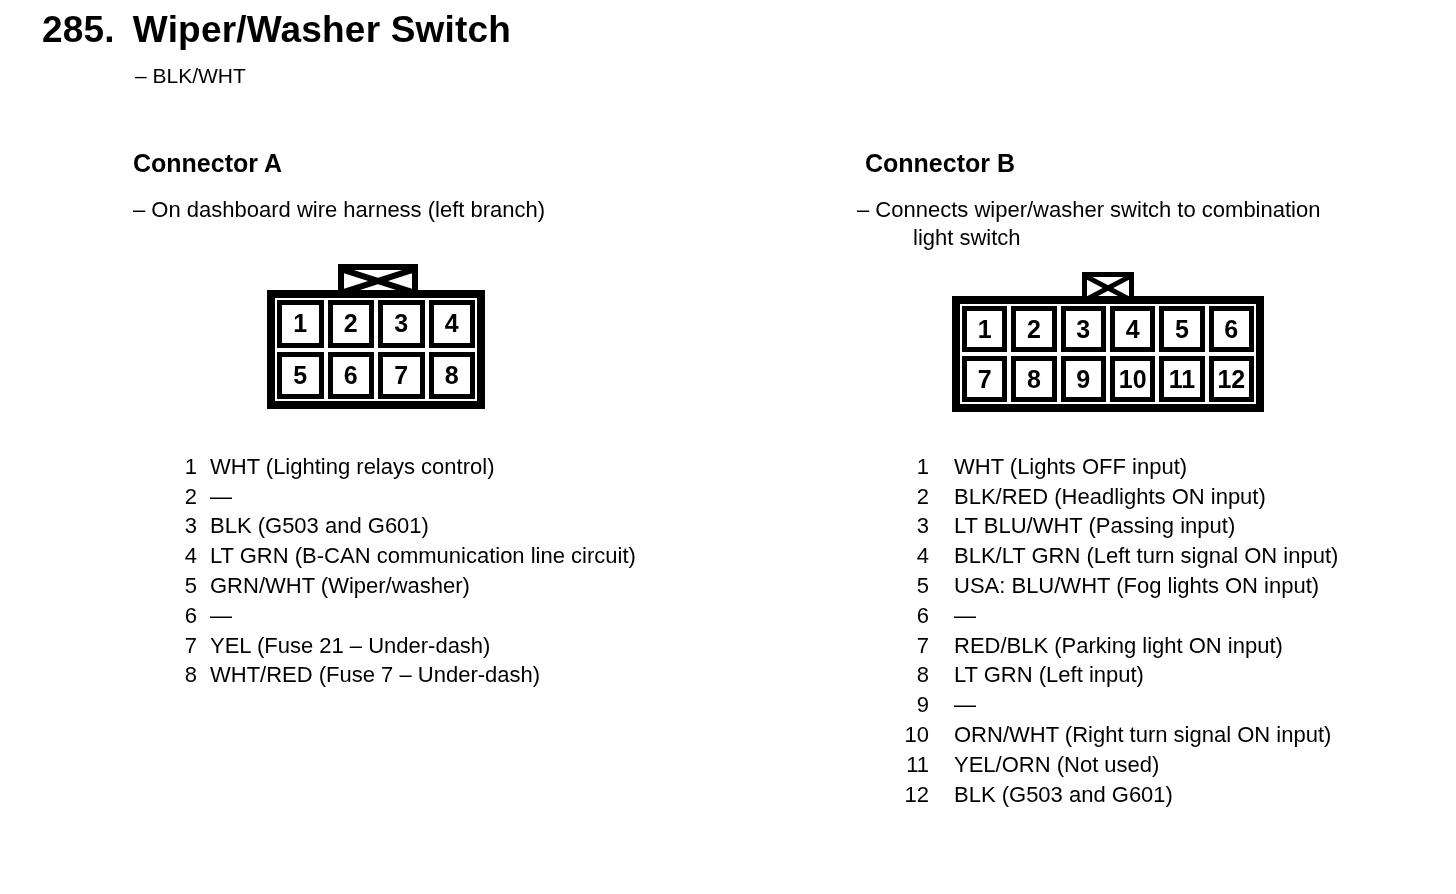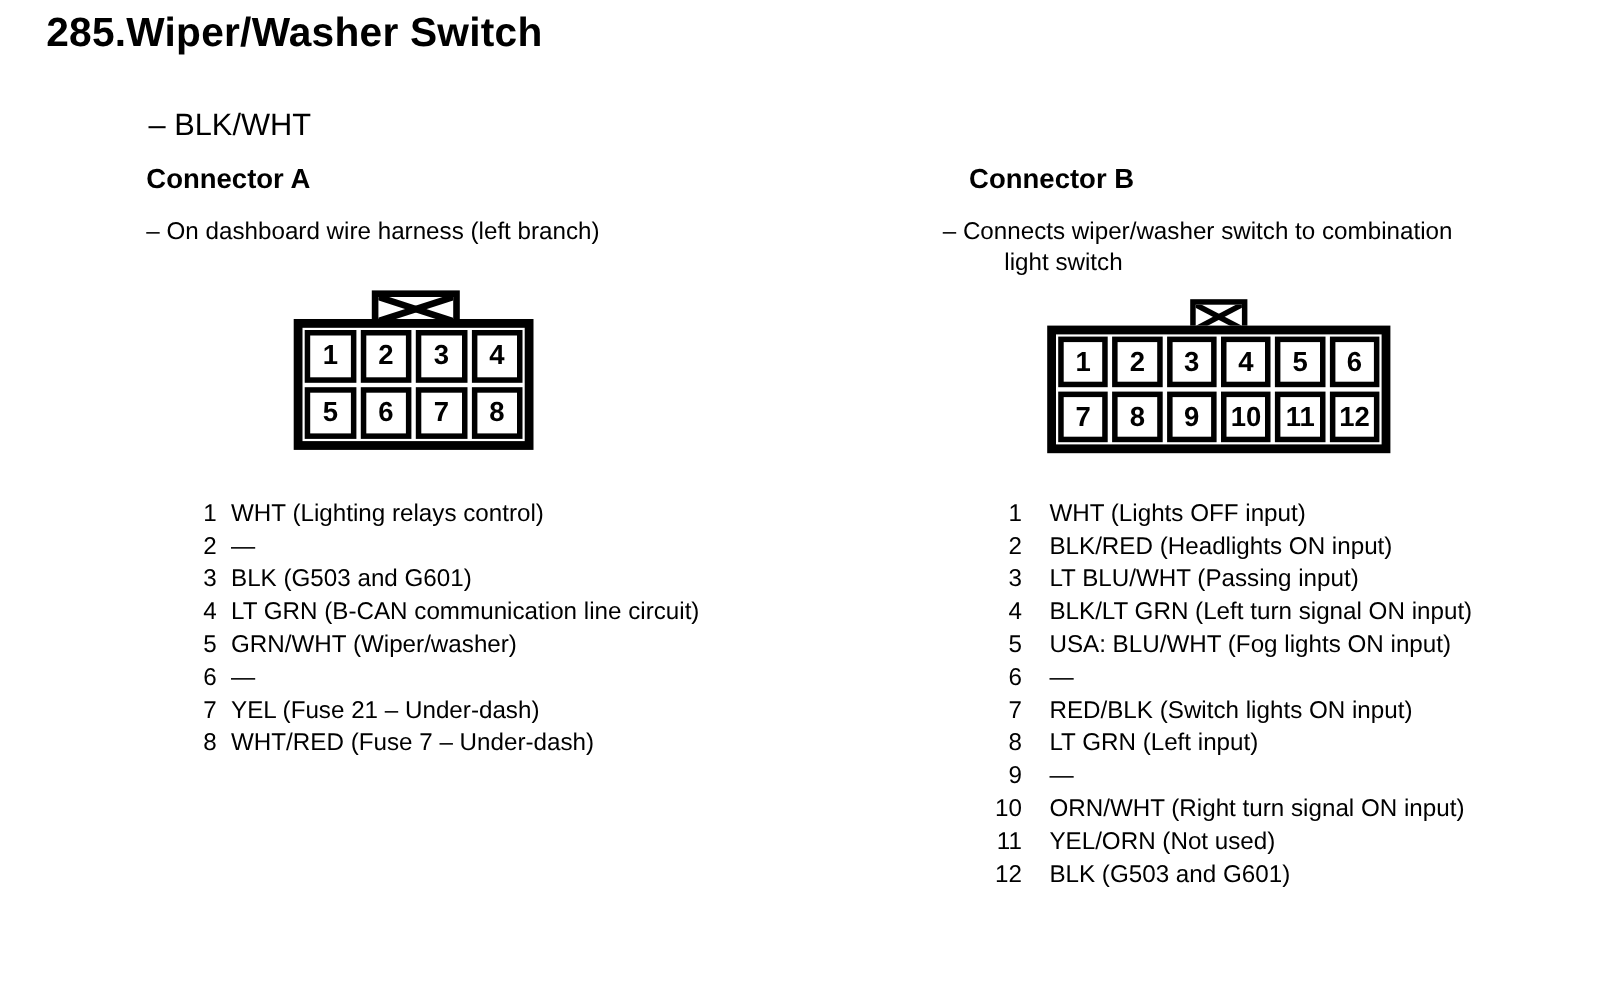--- a/index.html
+++ b/index.html
@@ -15,43 +15,42 @@
     color: #000000;
     font-family: "Liberation Sans", "DejaVu Sans", sans-serif;
     overflow: hidden;
   }
   
   .title-row {
     position: absolute;
     left: 42px;
     top: 10px;
     display: flex;
-    gap: 0;
+    gap: 18px;
     font-weight: bold;
     font-size: 37px;
     line-height: 1.08;
     letter-spacing: 0.2px;
   }
   .title-notes {
     position: absolute;
     left: 135px;
     top: 61px;
-    font-size: 28px;
+    font-size: 21px;
     line-height: 30px;
-    margin-top: 38px;
   }
   
   .conn-heading {
     position: absolute;
     font-size: 25px;
     font-weight: bold;
     line-height: 1.1;
   }
   .a-heading { left: 133px; top: 150px; }
-  .b-heading { left: 865px; top: 150px; margin-left: 16px; }
+  .b-heading { left: 865px; top: 150px; }
   .conn-note {
     position: absolute;
     font-size: 22px;
     line-height: 28px;
     white-space: nowrap;
     text-align: center;
   }
   .a-note  { left: 133px; top: 196px; }
   .b-note1 { left: 857px; top: 196px; }
   .b-note2 { left: 913px; top: 224px; }
@@ -229,21 +228,21 @@
     <div class="pin-row">
       <span class="pin-num">5</span>
       <span class="pin-desc">USA: BLU/WHT (Fog lights ON input)</span>
     </div>
     <div class="pin-row">
       <span class="pin-num">6</span>
       <span class="pin-desc">—</span>
     </div>
     <div class="pin-row">
       <span class="pin-num">7</span>
-      <span class="pin-desc">RED/BLK (Switch lights ON input)</span>
+      <span class="pin-desc">RED/BLK (Parking light ON input)</span>
     </div>
     <div class="pin-row">
       <span class="pin-num">8</span>
       <span class="pin-desc">LT GRN (Left input)</span>
     </div>
     <div class="pin-row">
       <span class="pin-num">9</span>
       <span class="pin-desc">—</span>
     </div>
     <div class="pin-row">

